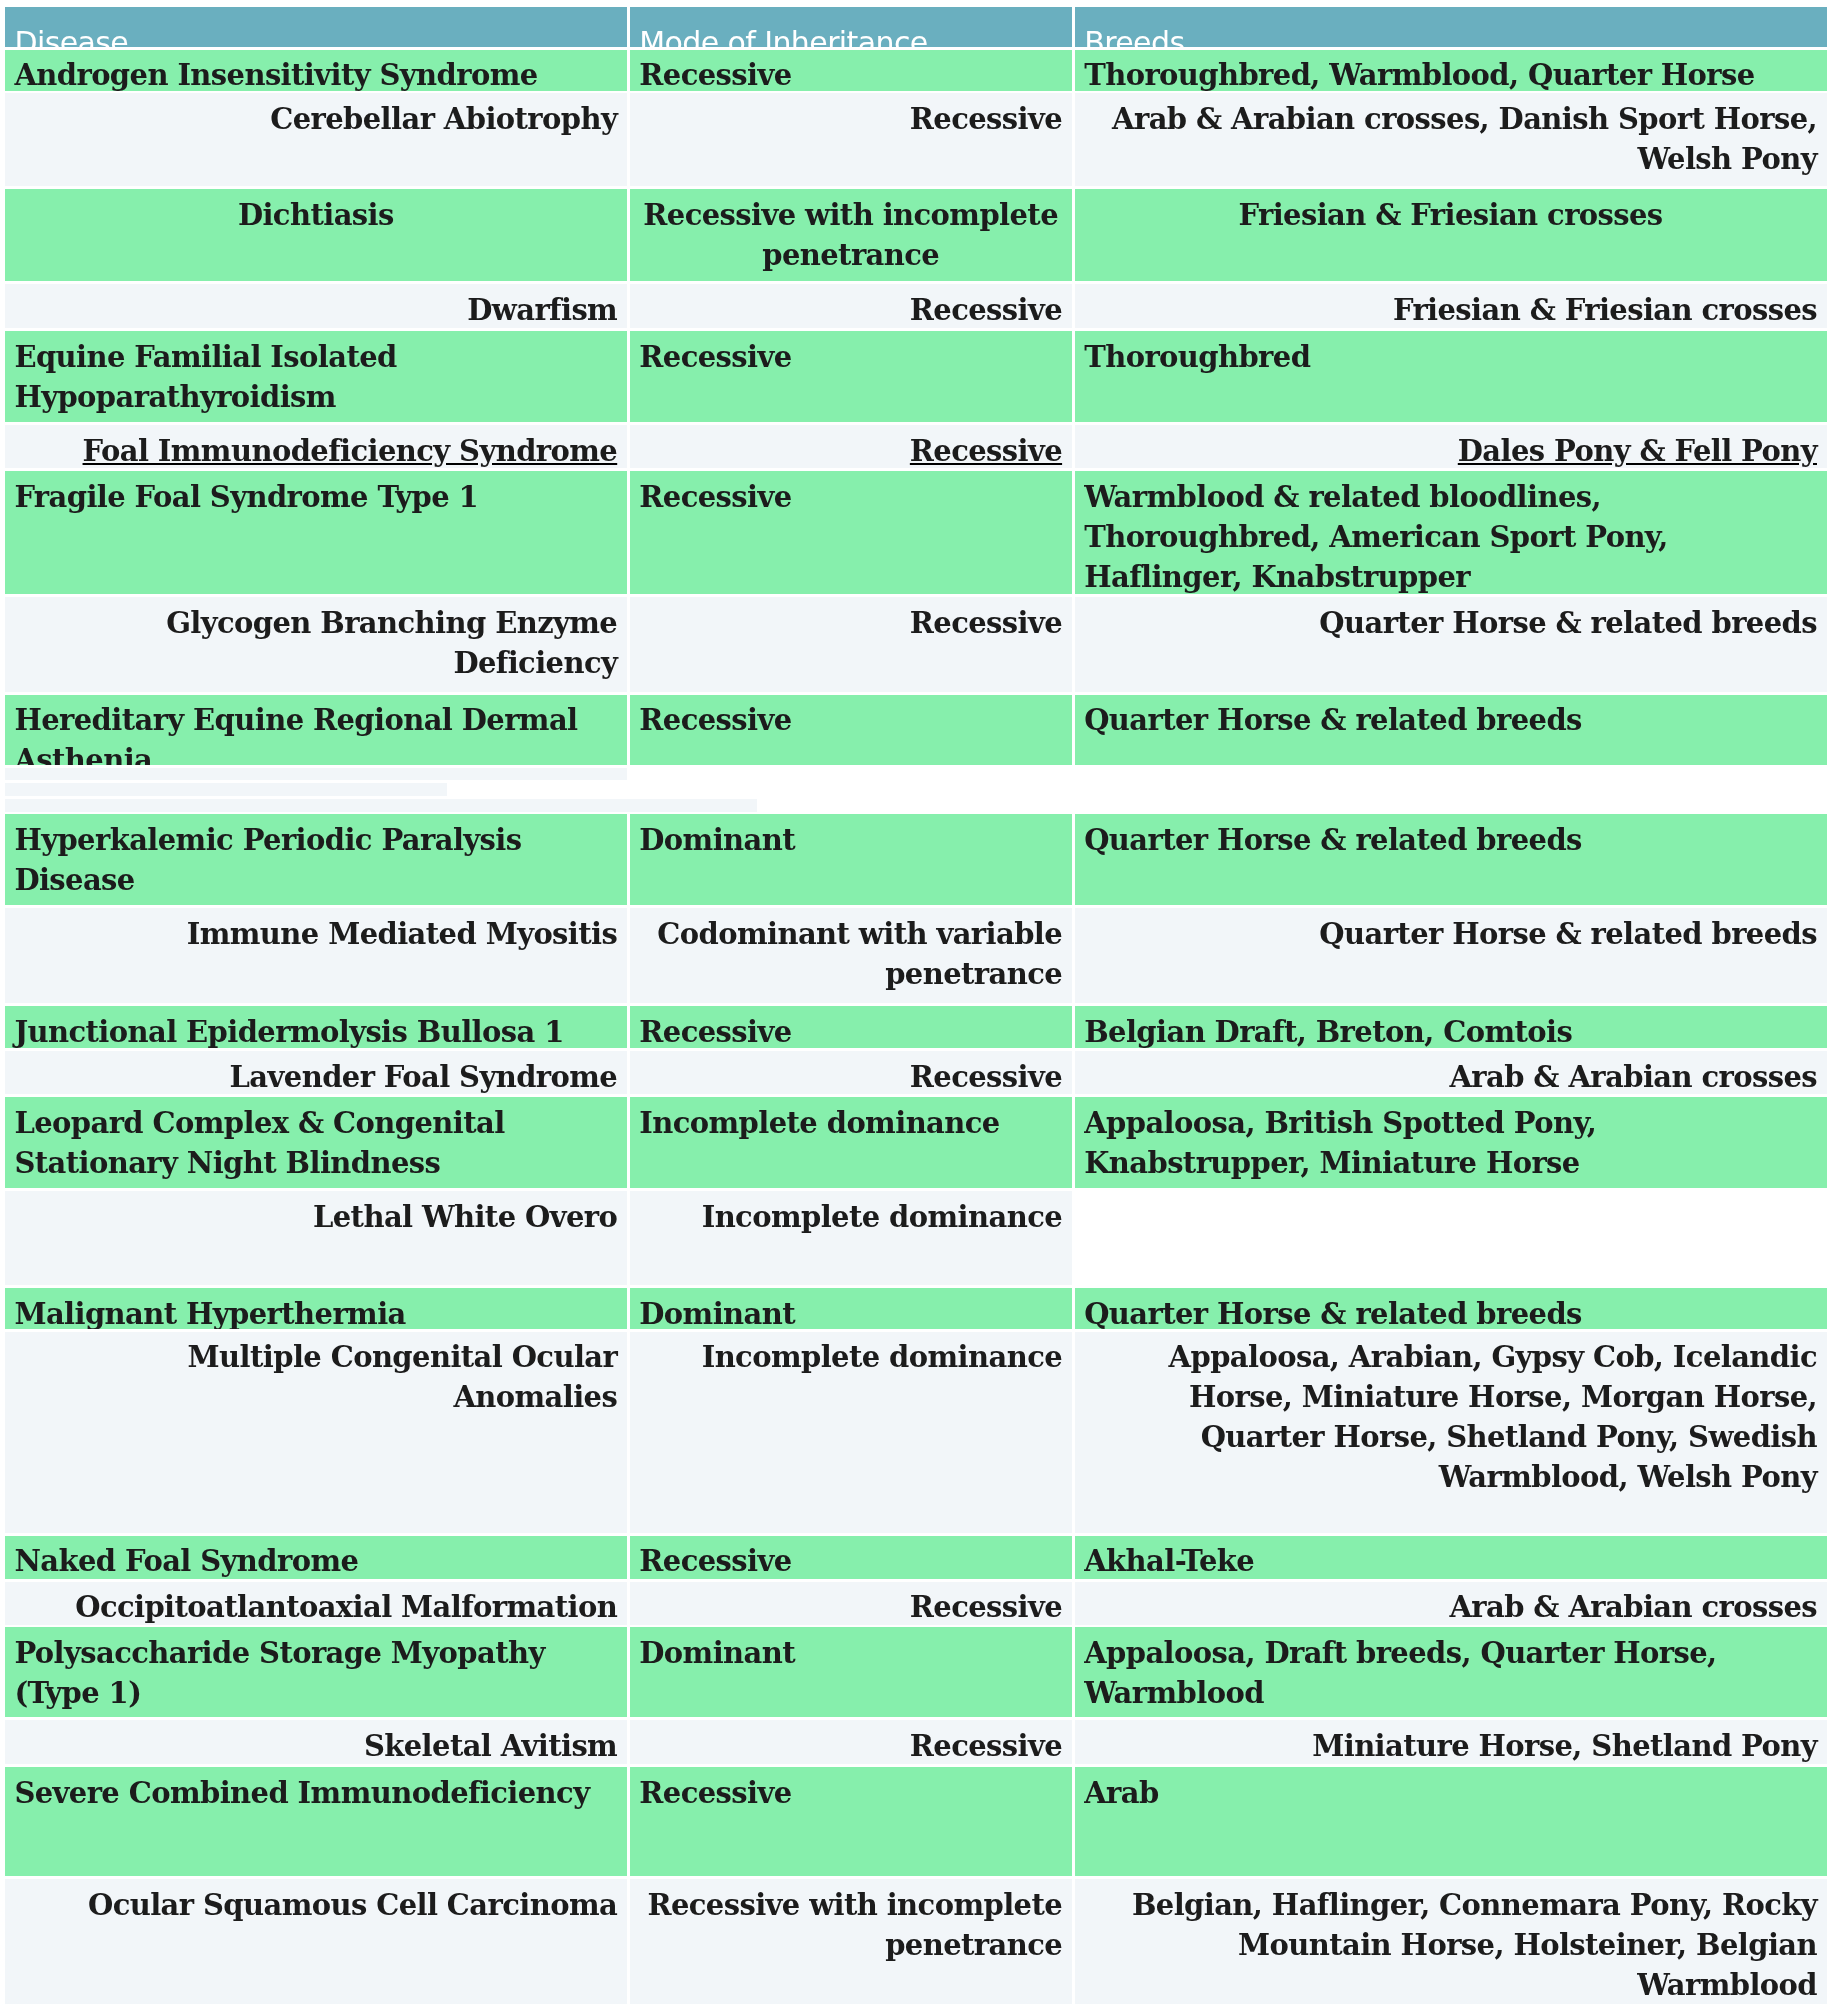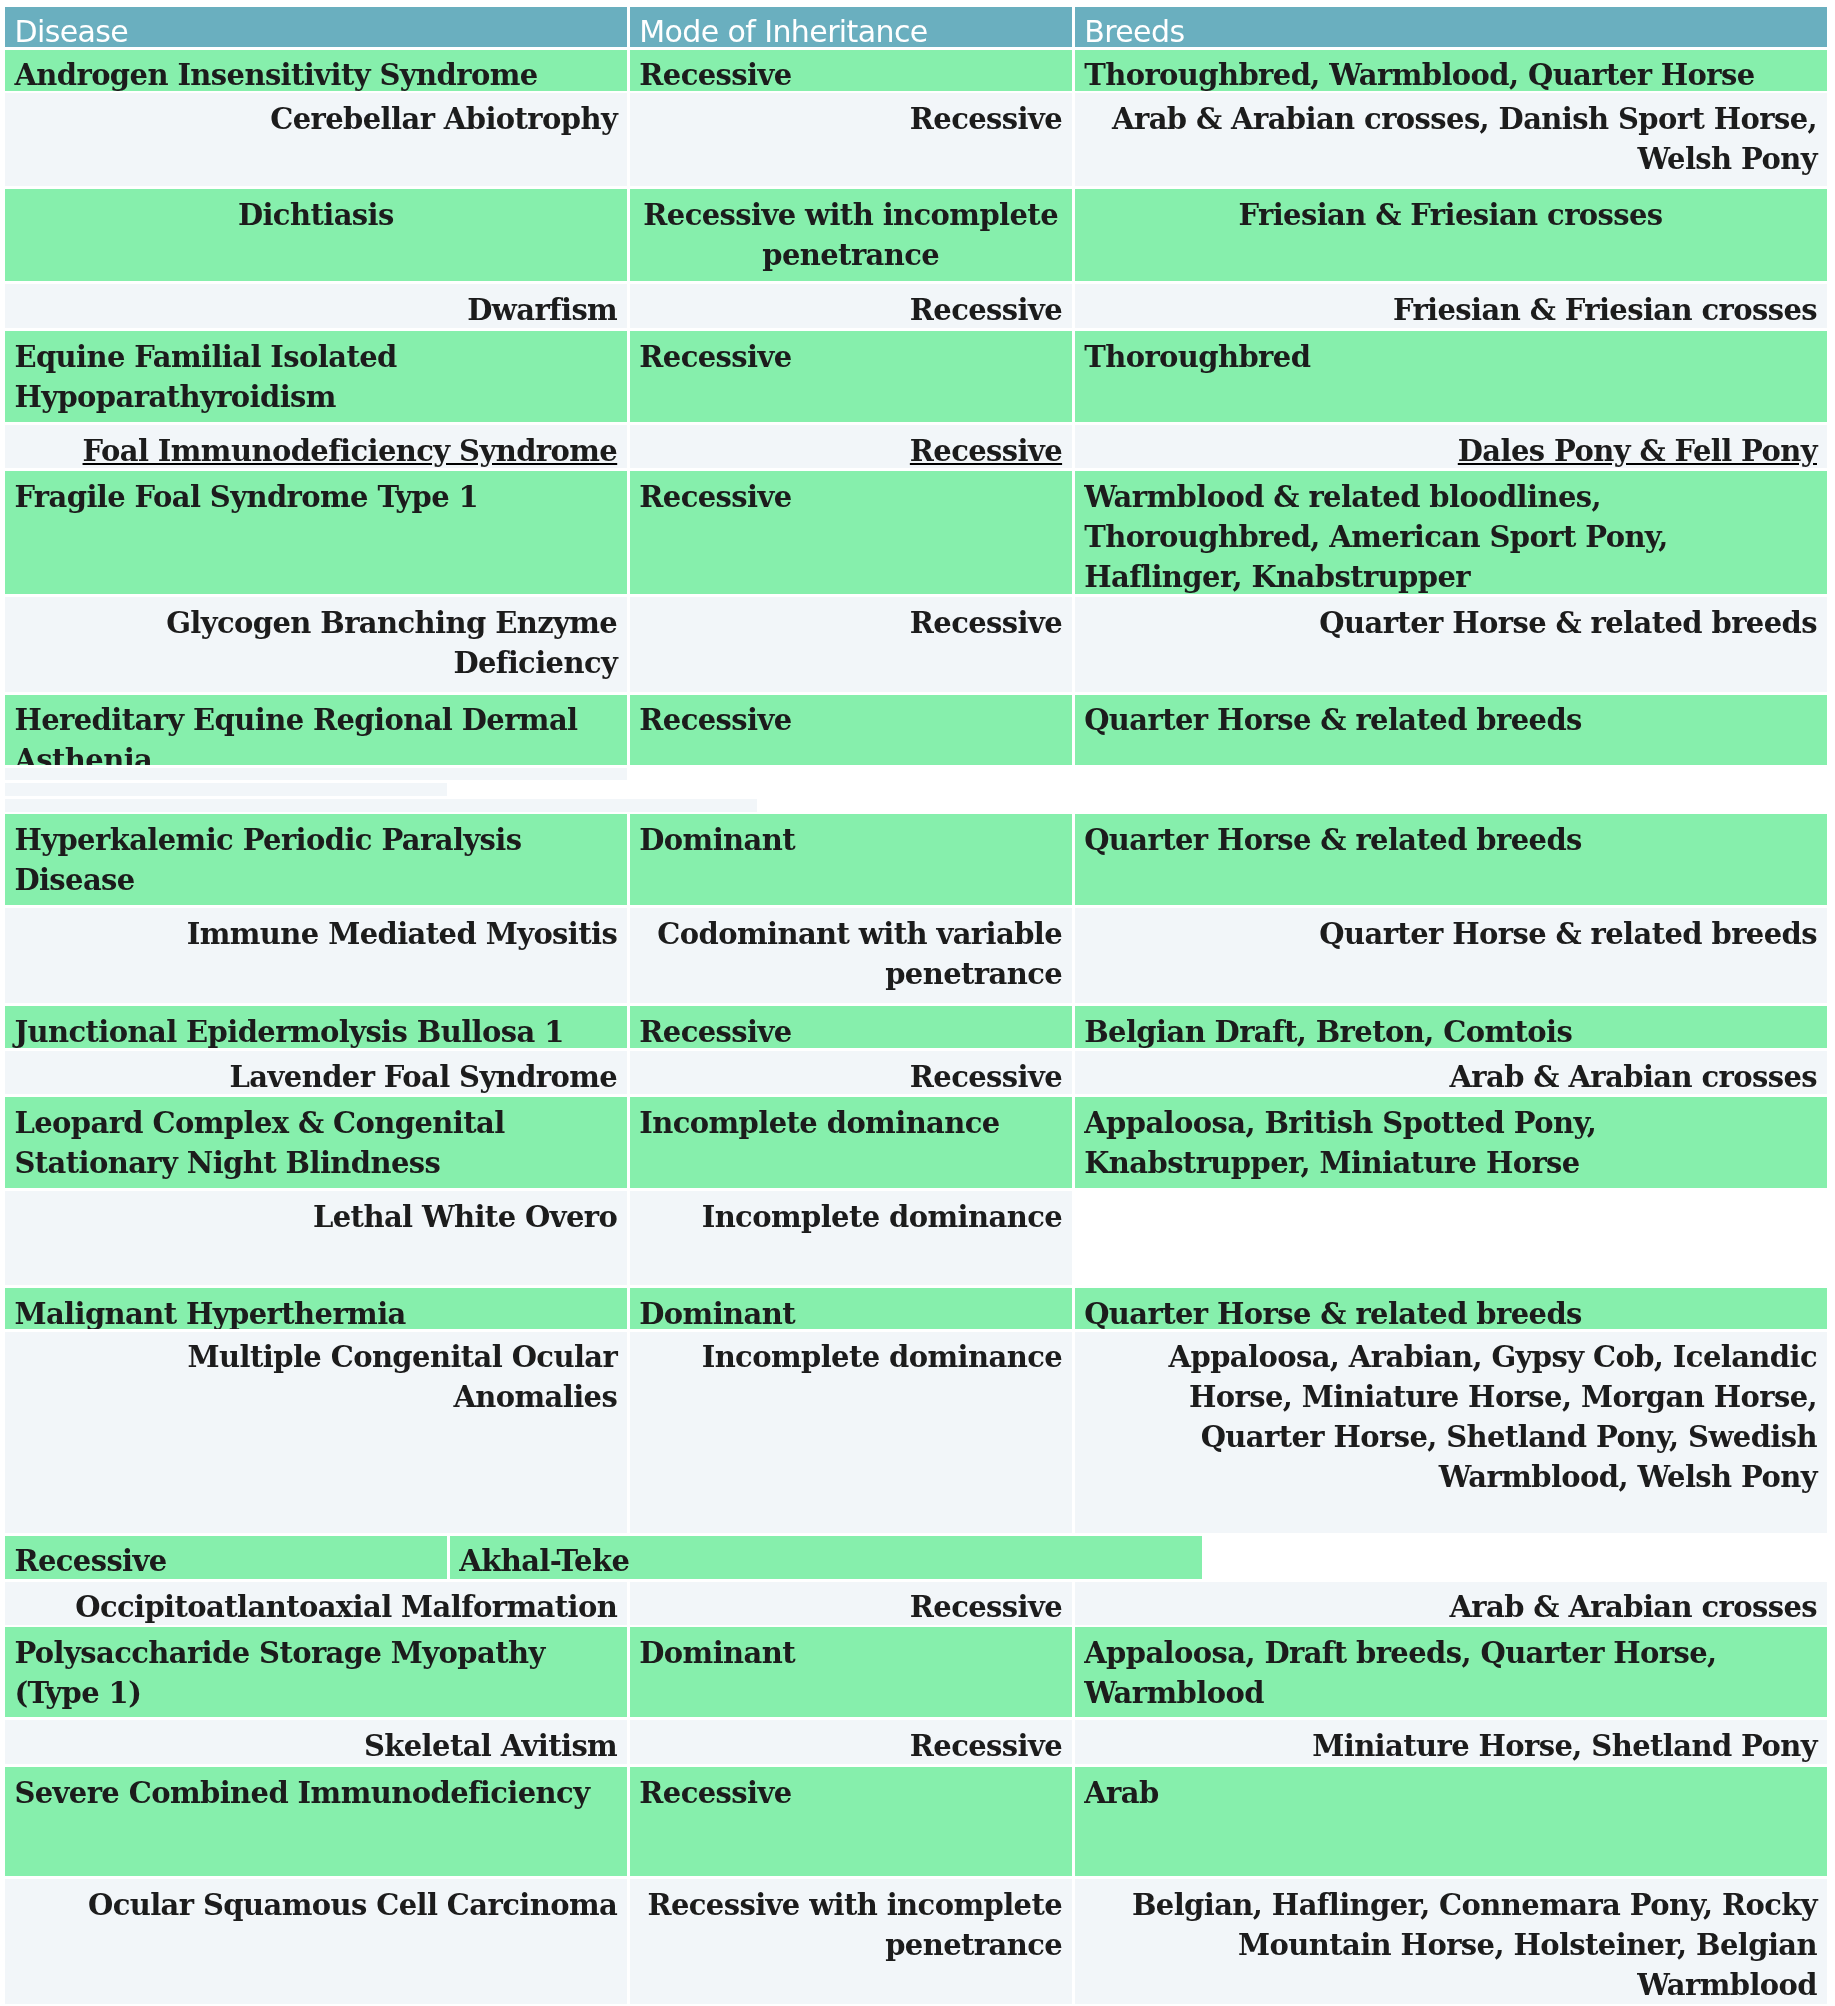--- a/index.html
+++ b/index.html
@@ -20,21 +20,21 @@
     letter-spacing: -0.6px;
     white-space: normal;
     overflow: hidden;
   }
   .c0 { width: 622px; }
   .c1 { width: 442px; }
   .c2 { width: 752px; }
   .header .cell {
     background: #6aafbf; color: #ffffff; font-weight: normal;
     font-family: "DejaVu Sans", "Liberation Sans", sans-serif;
-    font-size: 30px; line-height: 38px; padding-top: 6px;
+    font-size: 30px; line-height: 38px; padding-top: 17px;
   }
   .row.dark .cell { background: #86efac; }
   .row.light .cell { background: #f2f6f9; text-align: right; }
 </style>
 </head>
 <body>
 
 <div class="table">
   <div class="row header" style="height:40px">
     <div class="cell c0">Disease</div>
@@ -125,20 +125,21 @@
         <div class="cell c0">Malignant Hyperthermia</div>
         <div class="cell c1">Dominant</div>
         <div class="cell c2">Quarter Horse &amp; related breeds</div>
       </div>
       <div class="row light" style="height: 201px;">
         <div class="cell c0">Multiple Congenital Ocular Anomalies</div>
         <div class="cell c1">Incomplete dominance</div>
         <div class="cell c2">Appaloosa, Arabian, Gypsy Cob, Icelandic Horse, Miniature Horse, Morgan Horse, Quarter Horse, Shetland Pony, Swedish Warmblood, Welsh Pony</div>
       </div>
       <div class="row dark" style="height: 43px;">
+        <div class="cell c0">Naked Foal Syndrome</div>
         <div class="cell c1">Recessive</div>
         <div class="cell c2">Akhal-Teke</div>
       </div>
       <div class="row light" style="height: 43px;">
         <div class="cell c0">Occipitoatlantoaxial Malformation</div>
         <div class="cell c1">Recessive</div>
         <div class="cell c2">Arab &amp; Arabian crosses</div>
       </div>
       <div class="row dark" style="height: 90px;">
         <div class="cell c0">Polysaccharide Storage Myopathy (Type 1)</div>

